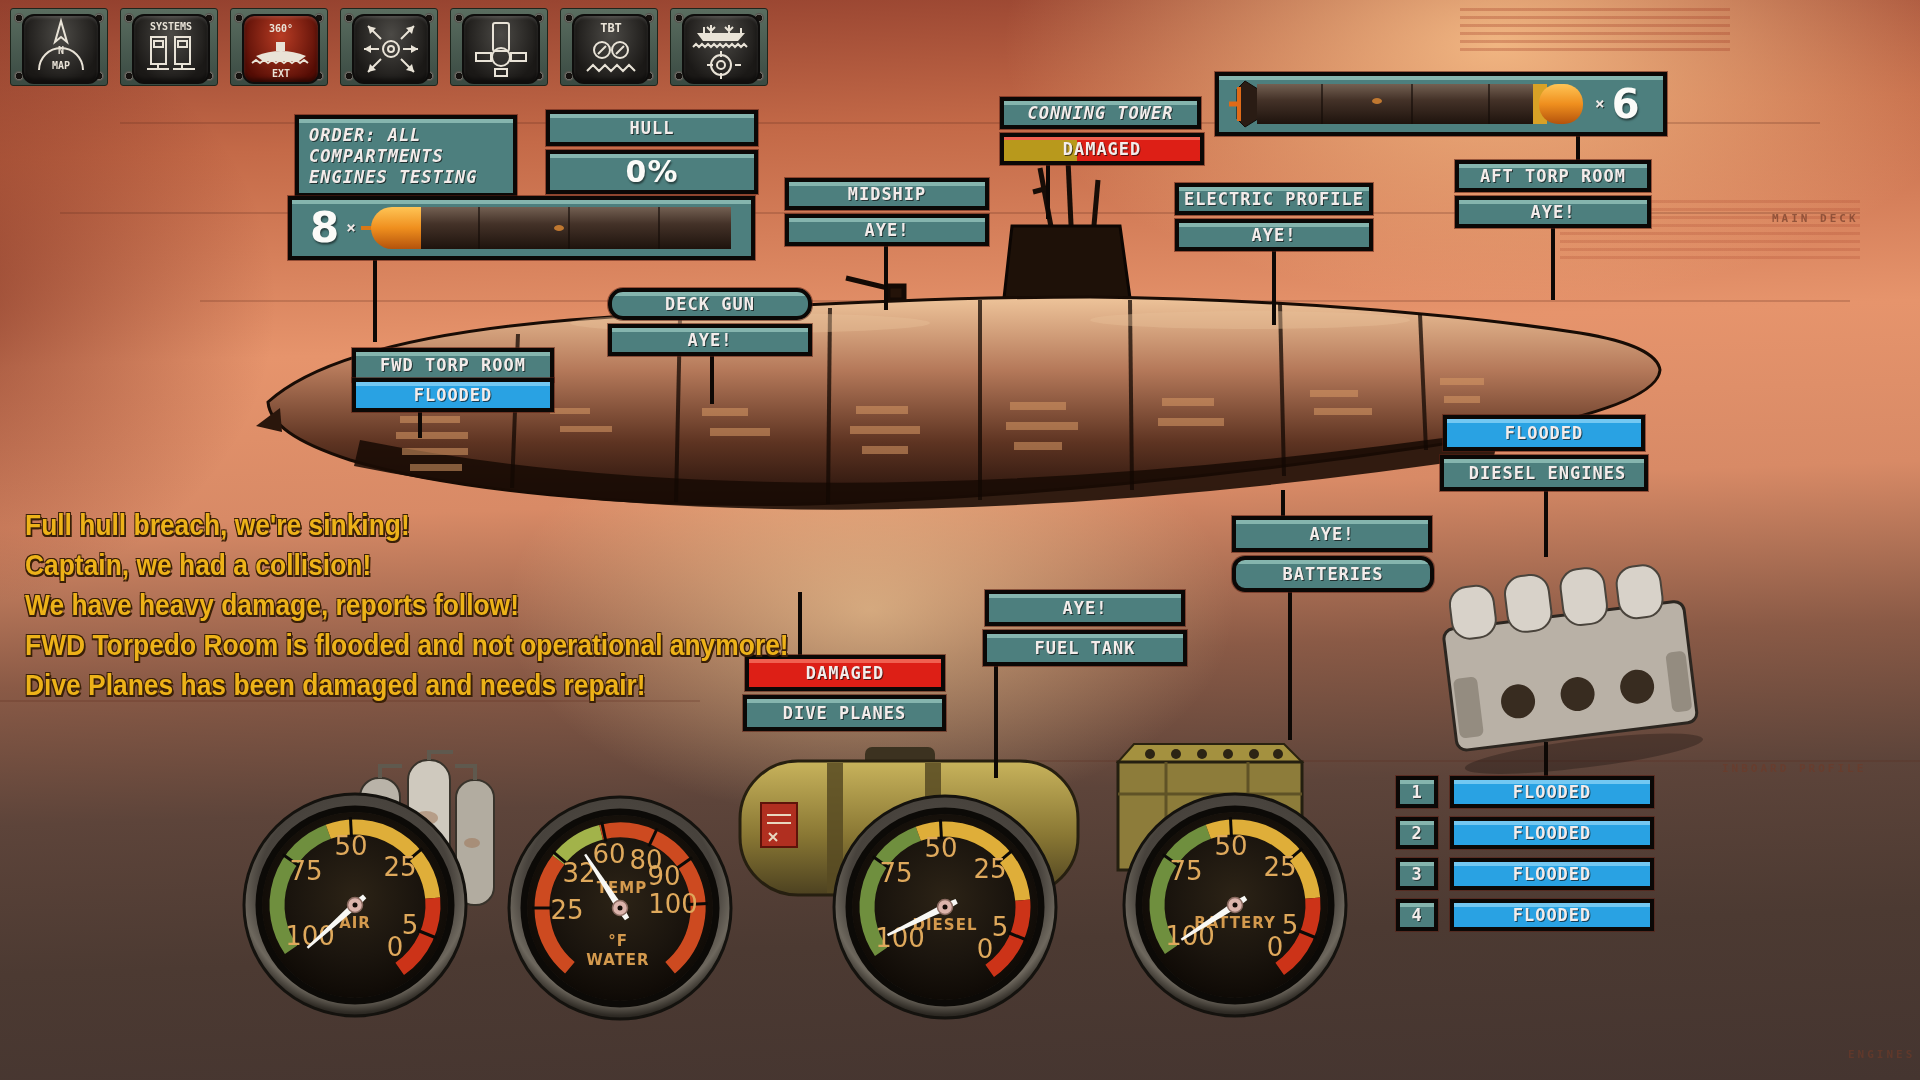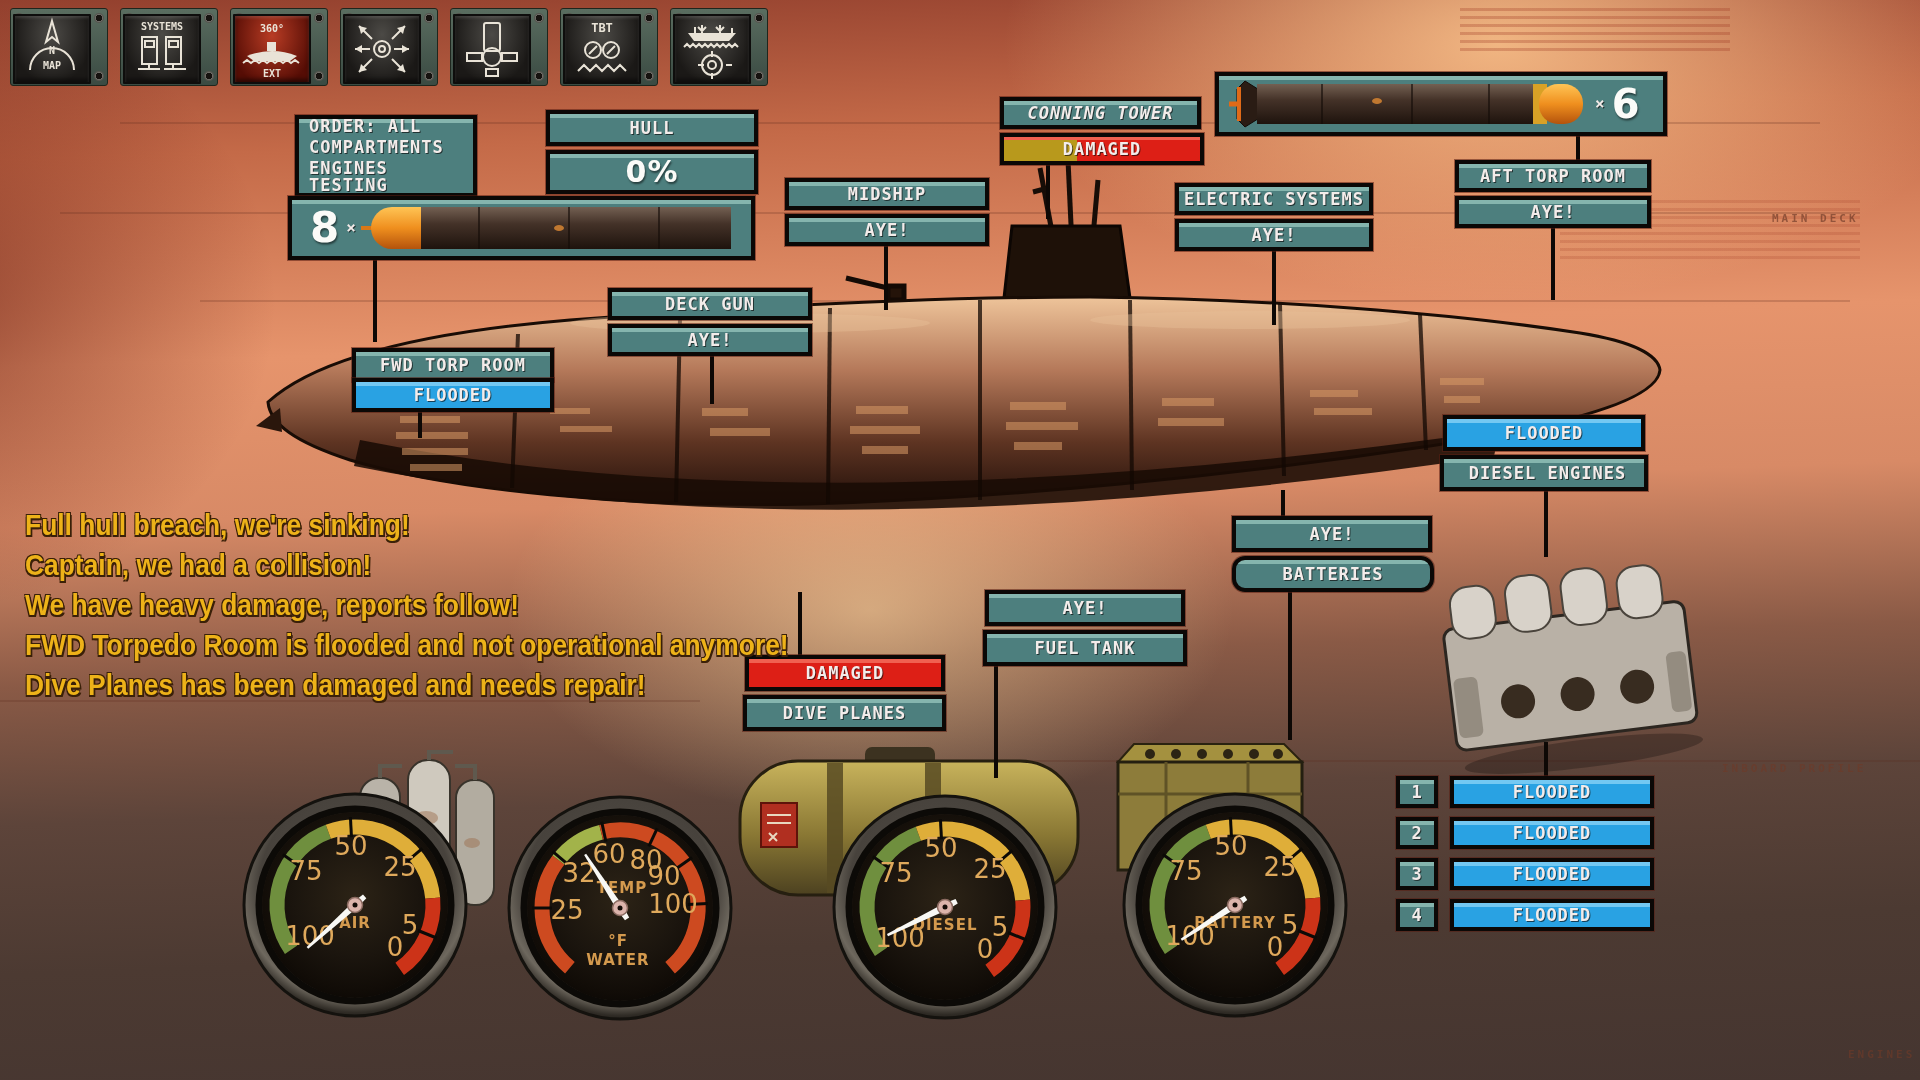--- a/index.html
+++ b/index.html
@@ -31,21 +31,21 @@
   .conn{position:absolute;width:4px;background:#0d0805;}
   
   .tb-plate{position:absolute;top:8px;width:96px;height:76px;border-radius:3px;
     background:linear-gradient(#5a6d60,#3a4a42);border:1px solid #1e261d;}
   .tb-plate::before{content:"";position:absolute;inset:0;
     background-image:
       radial-gradient(circle at 8px 9px,#16120f 3px,#6e6e68 3.5px,#55544e 4.5px,rgba(0,0,0,0) 5.5px),
       radial-gradient(circle at 88px 9px,#16120f 3px,#6e6e68 3.5px,#55544e 4.5px,rgba(0,0,0,0) 5.5px),
       radial-gradient(circle at 8px 67px,#16120f 3px,#6e6e68 3.5px,#55544e 4.5px,rgba(0,0,0,0) 5.5px),
       radial-gradient(circle at 88px 67px,#16120f 3px,#6e6e68 3.5px,#55544e 4.5px,rgba(0,0,0,0) 5.5px);}
-  .tb-btn{position:absolute;left:2px;top:5px;width:74px;height:66px;border-radius:1px;
+  .tb-btn{position:absolute;left:11px;top:5px;width:74px;height:66px;border-radius:12px;
     background:radial-gradient(ellipse at 50% 28%,#4c4a46,#1b1917 75%);
     border:2px solid #0e0d0c; box-shadow:inset 0 2px 3px rgba(255,255,255,.14), inset 0 -3px 4px rgba(0,0,0,.5);
     cursor:pointer;}
   .tb-btn.active{background:radial-gradient(ellipse at 50% 30%,#b83c24,#560d05 80%);}
   .tb-ico{position:absolute;left:0;top:1px;width:74px;height:64px;}
   .tb-ico text{font:bold 10px "DejaVu Sans Mono",monospace;fill:#e9e3d7;text-anchor:middle;}
   .tb-ico .big{font-size:12px;}
   
   .msg{position:absolute;left:25px;color:#edb219;
     font:bold 30px/40px "Liberation Sans",sans-serif;
@@ -323,21 +323,21 @@
         <path d="M27 16 v-8 m-4 2 l4 4 4 -4 M45 16 v-8 m-4 2 l4 4 4 -4 M20 16 v-6 M57 16 v-5"></path>
         <path d="M9 30 l3 -3 3 3 3 -3 3 3 3 -3 3 3 3 -3 3 3 3 -3 3 3 3 -3 3 3 3 -3 3 3 3 -3 3 3 3 -3 3 3"></path>
         <circle cx="37" cy="48" r="10"></circle>
           <circle cx="37" cy="48" r="4"></circle>
         <path d="M37 34 v6 M37 56 v6 M23 48 h6 M51 48 h6"></path>
       </g>
     </svg>
   </div>
 </div>
 
-<div class="box left-align" style="left:295px;top:115px;width:182px;height:82px;">
+<div class="box left-align" style="left:295px;top:115px;width:222px;height:82px;font-style:italic;">
   <div>
     <div style="margin:2px 0;">ORDER: ALL</div>
     <div style="margin:4px 0;">COMPARTMENTS</div>
     <div style="margin:2px 0;">ENGINES TESTING</div>
   </div>
 </div>
 <div class="box" style="left:546px;top:110px;width:212px;height:36px;">HULL</div>
 <div class="box" style="left:546px;top:150px;width:212px;height:44px;">
   <span class="numeral" style="font-size:30px;">0%</span>
 </div>
@@ -387,30 +387,30 @@
     </g>
     <ellipse cx="150" cy="22" rx="5" ry="3" fill="#c07830"></ellipse>
   </svg>
   <span style="font-size:16px;margin:0 6px 0 8px;">×</span>
   <span class="numeral" style="font-size:40px;">6</span>
 </div>
 
 <div class="box" style="left:352px;top:340px;width:202px;height:34px;margin-top:8px;">FWD TORP ROOM</div>
 <div class="box st-flooded" style="left:352px;top:378px;width:202px;height:34px;">FLOODED</div>
 
-<div class="box" style="left:608px;top:288px;width:204px;height:32px;">DECK GUN</div>
+<div class="box" style="left:608px;top:288px;width:204px;height:32px;border-radius:15px;">DECK GUN</div>
 <div class="box" style="left:608px;top:324px;width:204px;height:32px;">AYE!</div>
 
 <div class="box" style="left:785px;top:178px;width:204px;height:32px;">MIDSHIP</div>
 <div class="box" style="left:785px;top:214px;width:204px;height:32px;">AYE!</div>
 
 <div class="box" style="left:1000px;top:97px;width:201px;height:32px;font-style:italic;">CONNING TOWER</div>
 <div class="box st-damaged-partial" style="left:1000px;top:133px;width:204px;height:32px;">DAMAGED</div>
 
-<div class="box" style="left:1175px;top:183px;width:198px;height:32px;">ELECTRIC SYSTEMS</div>
+<div class="box" style="left:1175px;top:183px;width:198px;height:32px;">ELECTRIC PROFILE</div>
 <div class="box" style="left:1175px;top:219px;width:198px;height:32px;">AYE!</div>
 
 <div class="box" style="left:1455px;top:160px;width:196px;height:32px;">AFT TORP ROOM</div>
 <div class="box" style="left:1455px;top:196px;width:196px;height:32px;">AYE!</div>
 
 <div class="box st-flooded" style="left:1443px;top:415px;width:202px;height:36px;">FLOODED</div>
 <div class="box" style="left:1440px;top:455px;width:208px;height:36px;padding-left:7px;">DIESEL ENGINES</div>
 
 <div class="box" style="left:1232px;top:516px;width:200px;height:36px;">AYE!</div>
 <div class="box" style="left:1232px;top:556px;width:202px;height:36px;border-radius:13px;">BATTERIES</div>

